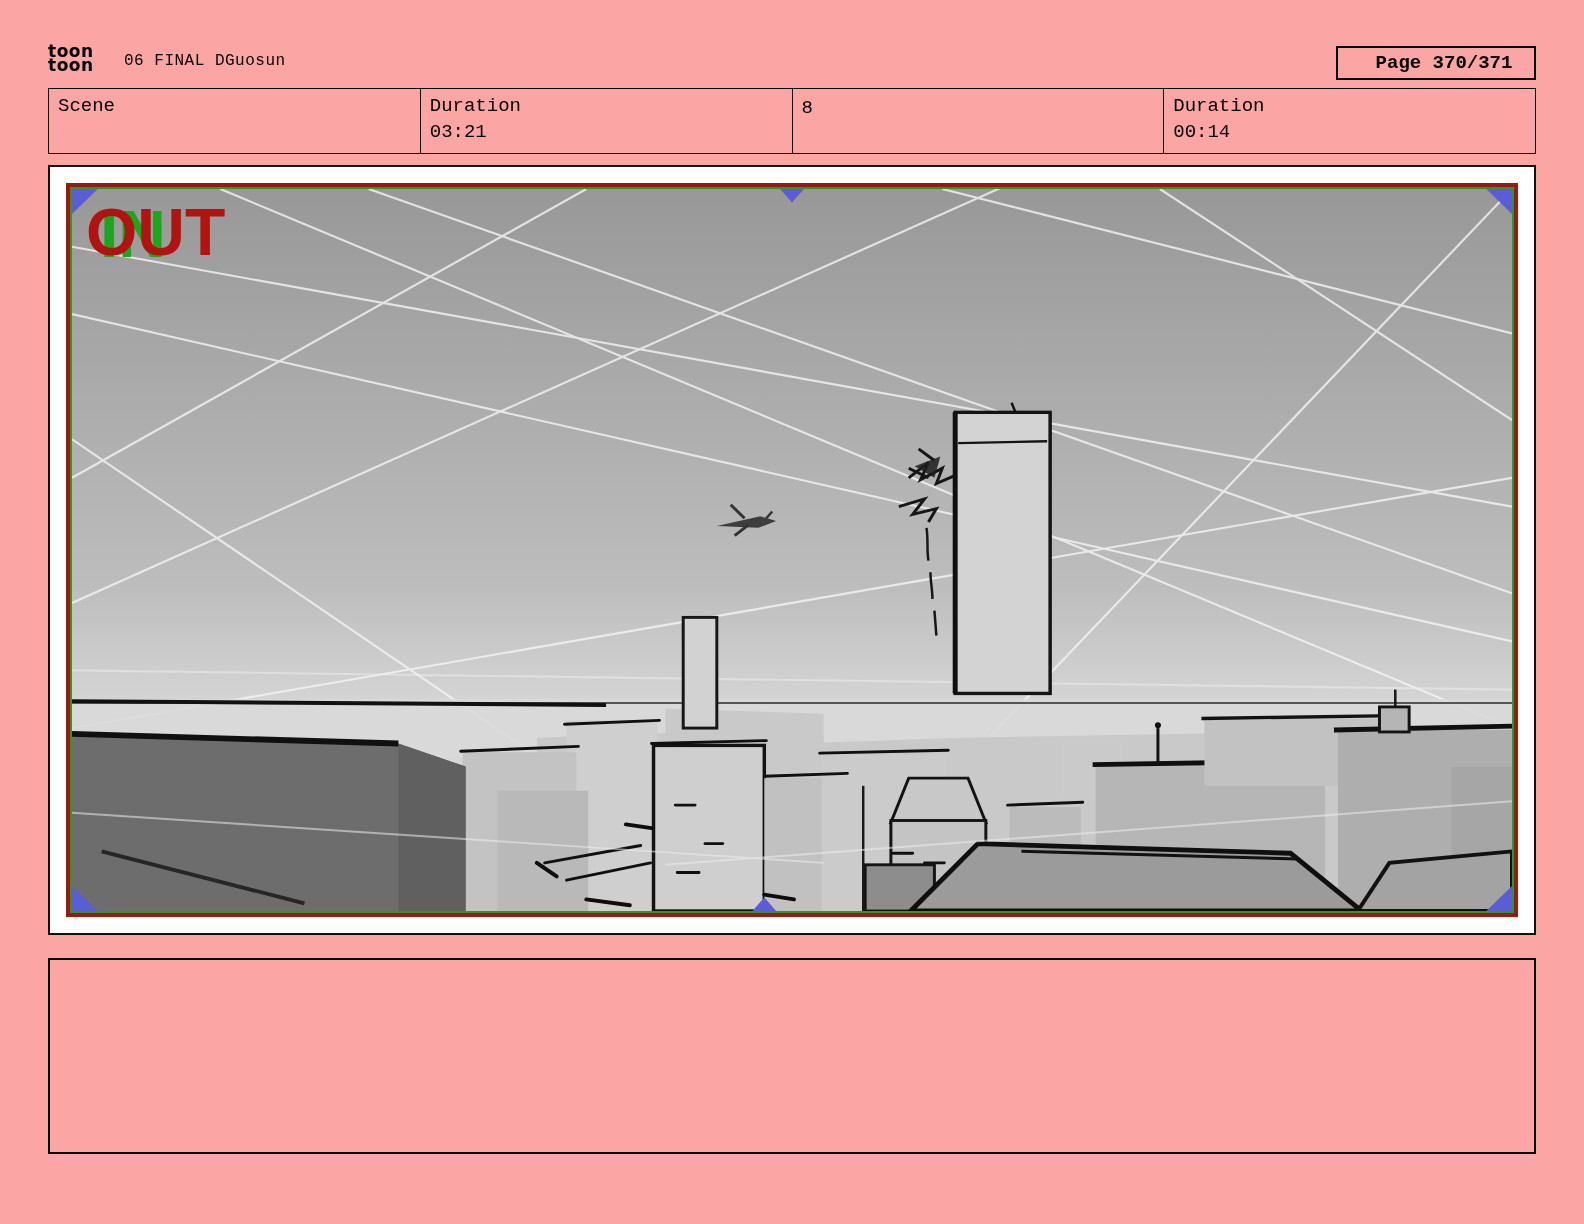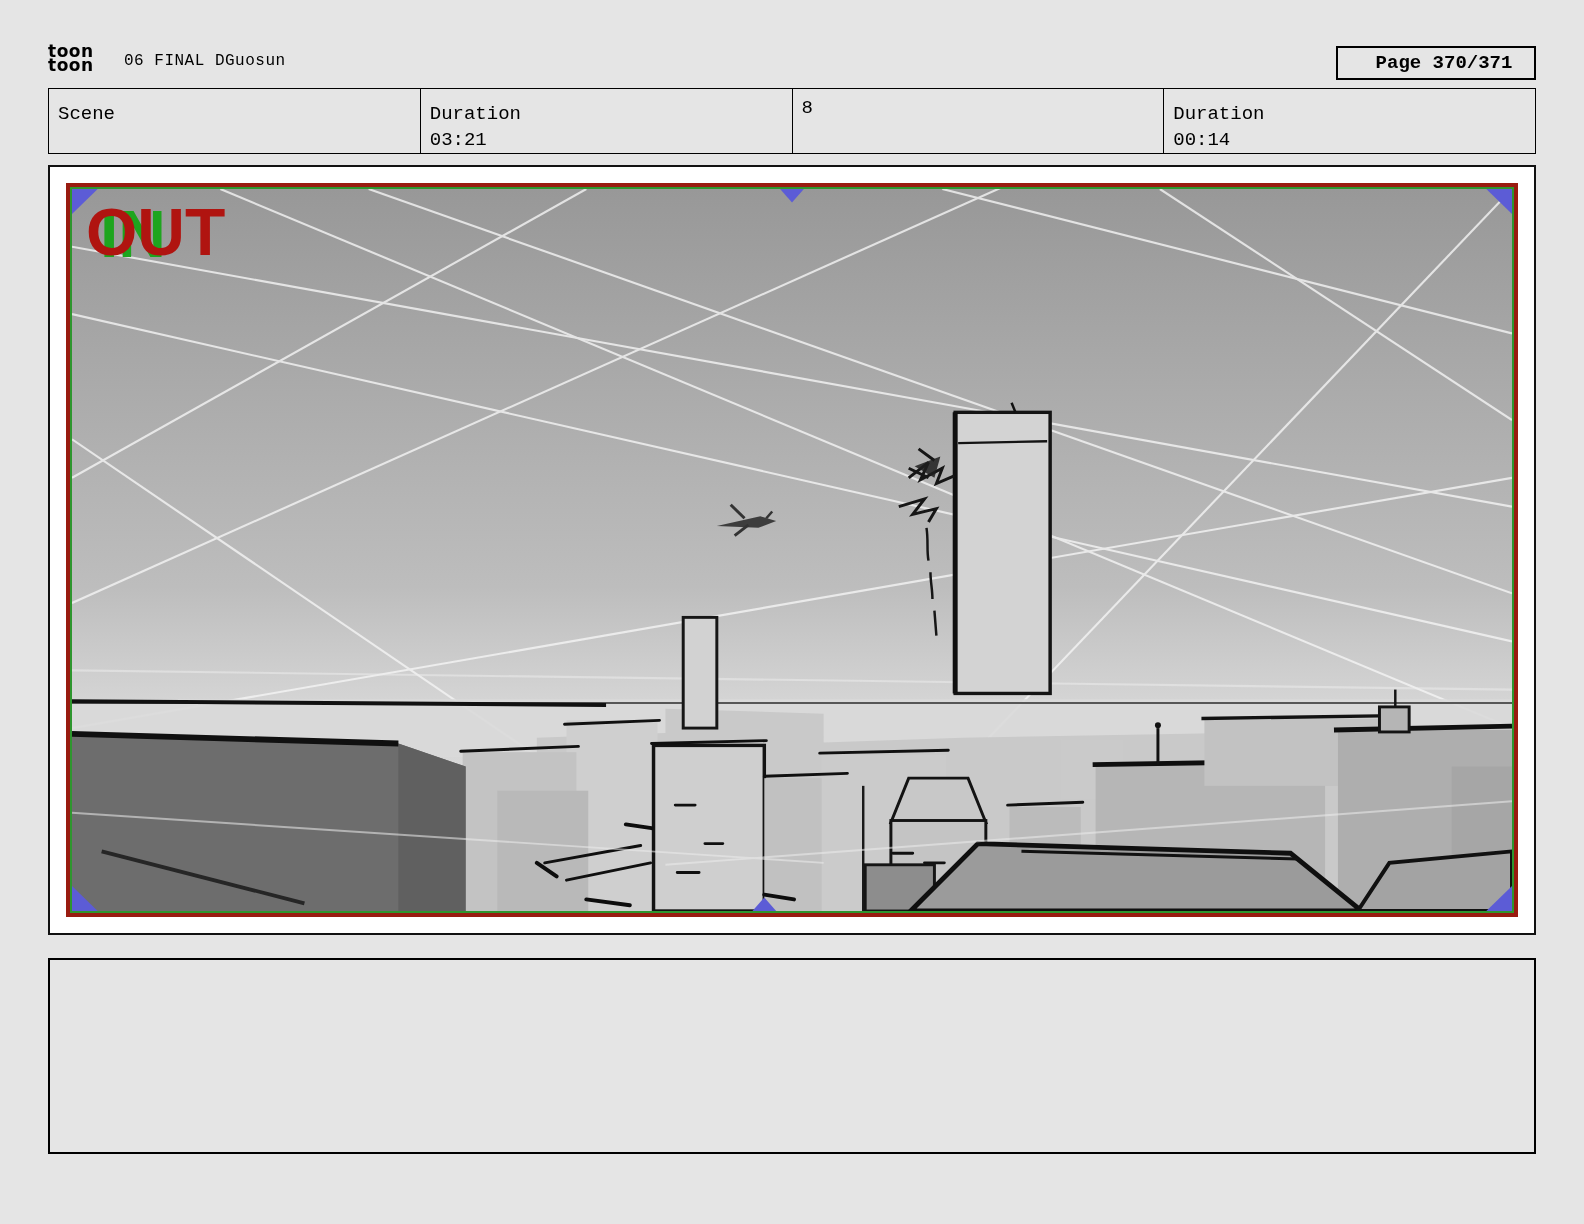--- a/index.html
+++ b/index.html
@@ -8,21 +8,21 @@
     --corner-blue:#5c5cd6;
     --out-text-red:#b01410;
     --in-text-green:#1ea51e;
   }
   *{margin:0;padding:0;box-sizing:border-box;}
   body{
     width:1584px;height:1224px;background:#ffffff;
     font-family:"Liberation Mono","DejaVu Sans Mono",monospace;
     color:#000;overflow:hidden;
   }
-  .sheet{position:relative;width:1584px;height:1224px;background:#e5e5e5;}
+  .sheet{position:relative;width:1584px;height:1224px;background:#fca5a5;}
 
   
   .logo{
     position:absolute;left:48px;top:44px;
     font-family:"DejaVu Sans",sans-serif;font-weight:900;
     font-size:17px;line-height:14px;letter-spacing:.5px;
   }
   .doc-title{
     position:absolute;left:124px;top:52px;
     font-size:16px;font-weight:400;letter-spacing:.5px;
@@ -33,21 +33,21 @@
     font-size:19px;font-weight:700;padding-left:16px;
   }
 
   
   .info-row{
     position:absolute;left:48px;top:88px;width:1488px;height:66px;
     display:flex;border:1.5px solid #000;
   }
   .info-cell{flex:1;padding:5px 9px;font-size:19px;}
   .info-cell + .info-cell{border-left:1.5px solid #000;}
-  .info-label{display:block;line-height:24px;margin-top:8px;}
+  .info-label{display:block;line-height:24px;}
   .info-value{display:block;line-height:28px;}
 
   
   .frame-outer{
     position:absolute;left:48px;top:165px;width:1488px;height:770px;
     border:2px solid #111;padding:16px;background:#fff;
   }
   .frame-red{
     position:relative;width:100%;height:100%;
     border:4px solid var(--frame-red);

